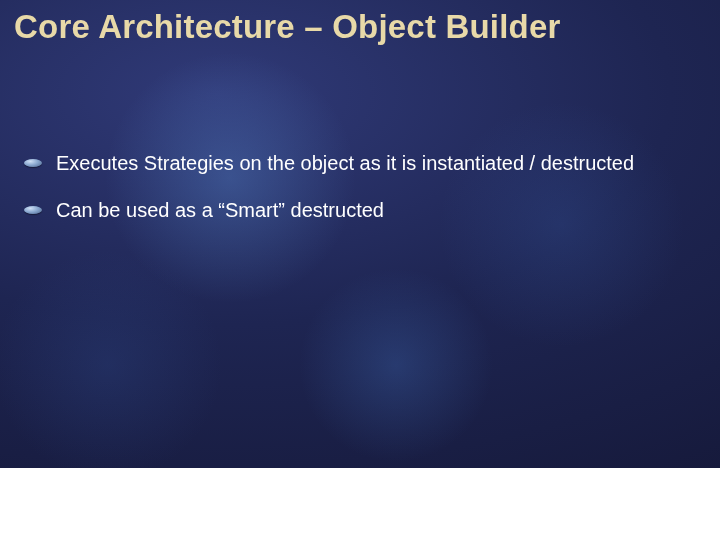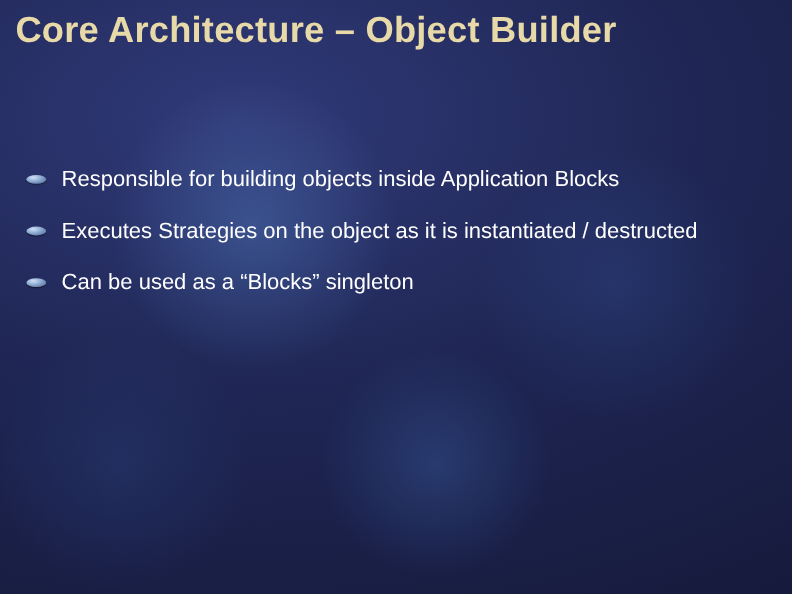--- a/index.html
+++ b/index.html
@@ -6,21 +6,21 @@
     margin: 0;
     padding: 0;
     width: 720px;
     height: 540px;
     overflow: hidden;
     font-family: Arial, Helvetica, sans-serif;
   }
   .slide {
     position: relative;
     width: 720px;
-    height: 540px;
+    height: 468px;
     background:
       radial-gradient(circle at 32% 38%, rgba(90,140,210,0.35) 0%, rgba(90,140,210,0) 22%),
       radial-gradient(circle at 55% 78%, rgba(70,120,200,0.28) 0%, rgba(70,120,200,0) 18%),
       radial-gradient(circle at 78% 48%, rgba(60,100,180,0.22) 0%, rgba(60,100,180,0) 20%),
       radial-gradient(circle at 15% 78%, rgba(50,80,150,0.25) 0%, rgba(50,80,150,0) 16%),
       radial-gradient(ellipse 140% 110% at 30% 20%, #303a78 0%, #1e2552 45%, #141736 100%);
     box-sizing: border-box;
   }
   .title {
     position: absolute;
@@ -62,24 +62,20 @@
   }
 </style>
 </head>
 <body>
 
 <div class="slide">
   <div class="title">Core Architecture – Object Builder</div>
   <div class="body">
     <div class="item">
       <div class="bullet"></div>
-      <div class="text">Responsible for building objects inside Application Blocks</div>
-    </div>
-    <div class="item">
-      <div class="bullet"></div>
       <div class="text">Executes Strategies on the object as it is instantiated / destructed</div>
     </div>
     <div class="item">
       <div class="bullet"></div>
-      <div class="text">Can be used as a “Blocks” singleton</div>
+      <div class="text">Can be used as a “Smart” destructed</div>
     </div>
   </div>
 </div>
 
 </body></html>

